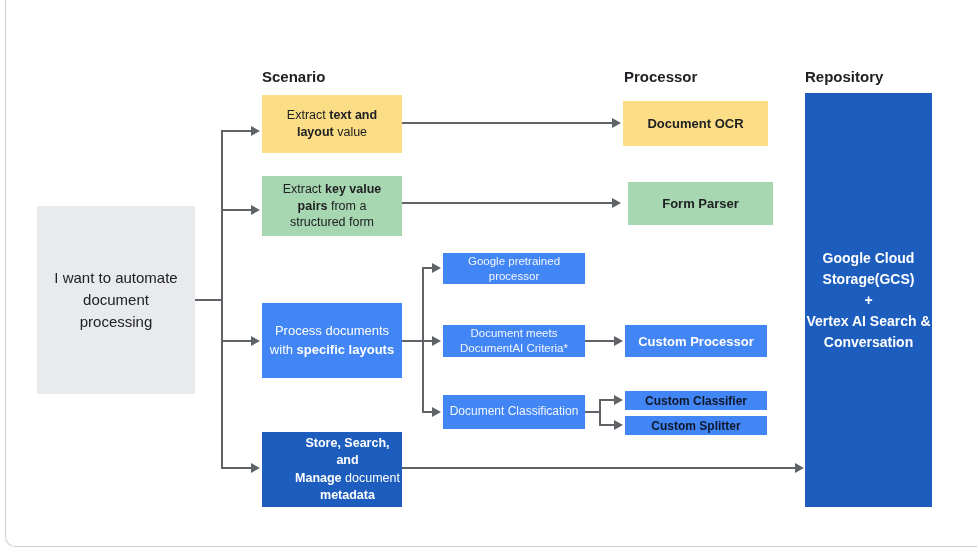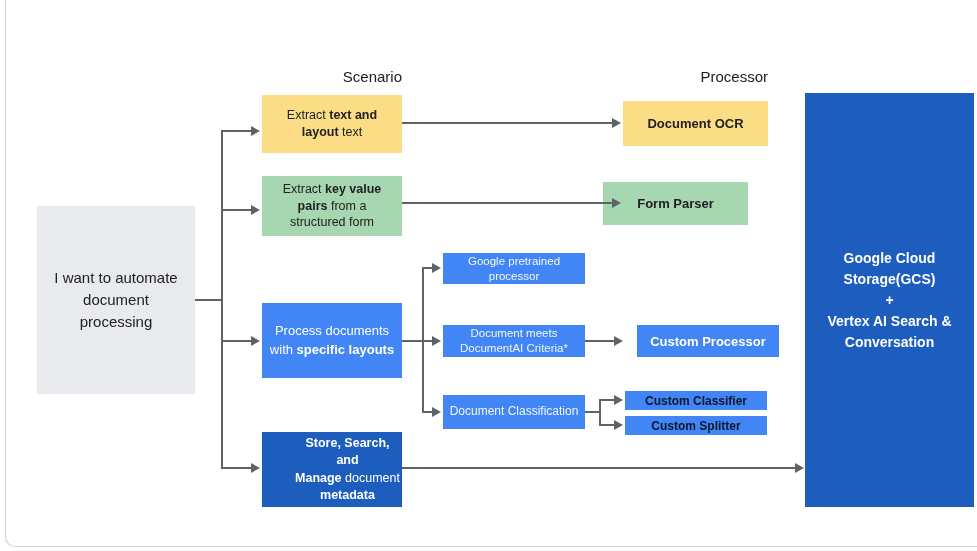--- a/index.html
+++ b/index.html
@@ -11,21 +11,21 @@
   .page-frame{
     position:absolute;left:5px;top:-10px;right:0;height:556px;
     border-left:1px solid #cdd0d3;border-bottom:1px solid #cdd0d3;
     border-bottom-left-radius:10px;pointer-events:none;
   }
   .title{
     position:absolute;left:0;top:17px;width:977px;text-align:center;
     font-size:23px;font-weight:600;letter-spacing:.2px;color:#26282c;
   }
   .col-header{
-    position:absolute;text-align:right;font-size:15px;font-weight:400;color:#202124;
+    position:absolute;text-align:left;font-size:15px;font-weight:700;color:#202124;
   }
   .node{
     position:absolute;display:flex;align-items:center;justify-content:center;
     text-align:center;white-space:pre-line;box-sizing:border-box;
   }
   .b{font-weight:700;}
   .gray-node{background:#e8eaed;color:#202124;font-size:15px;line-height:1.45;}
   .yellow-node{background:#fbdd85;color:#202124;font-size:12.5px;line-height:1.35;}
   .green-node{background:#a7d7b0;color:#202124;font-size:12.5px;line-height:1.35;}
   .proc-label{font-weight:700;font-size:13px;color:#202124;}
@@ -46,49 +46,50 @@
 </head>
 <body>
 
 <div id="stage">
 
   <div class="page-frame"></div>
 
 
   <div class="col-header" style="left:262px;top:68px;width:140px;">Scenario</div>
   <div class="col-header" style="left:624px;top:68px;width:144px;">Processor</div>
+  <div class="col-header" style="left:805px;top:68px;width:141px;">Repository</div>
 
   <div class="node gray-node" style="left:37px;top:206px;width:158px;height:188px;">I want to automate
 document
 processing</div>
 
   <div class="node yellow-node" style="left:262px;top:95px;width:140px;height:58px;"><span><span>Extract </span><span class="b">text and
-layout</span><span> text</span></span></div>
+layout</span><span> value</span></span></div>
   <div class="node green-node" style="left:262px;top:176px;width:140px;height:60px;"><span><span>Extract </span><span class="b">key value
 pairs</span><span> from a
 structured form</span></span></div>
   <div class="node blue-node" style="left:262px;top:303px;width:140px;height:75px;"><span><span>Process documents
 with </span><span class="b">specific layouts</span></span></div>
   <div class="node dark-node" style="left:262px;top:432px;width:140px;height:75px;padding-left:31px;"><span><span class="b">Store, Search, and
 Manage</span><span> document
 </span><span class="b">metadata</span></span></div>
 
   <div class="node blue-sub" style="left:443px;top:253px;width:142px;height:31px;">Google pretrained
 processor</div>
   <div class="node blue-sub" style="left:443px;top:325px;width:142px;height:32px;">Document meets
 DocumentAI Criteria*</div>
   <div class="node blue-sub" style="left:443px;top:395px;width:142px;height:34px;font-size:12px;">Document Classification</div>
 
   <div class="node yellow-node proc-label" style="left:623px;top:101px;width:145px;height:45px;">Document OCR</div>
-  <div class="node green-node proc-label" style="left:603px;top:182px;width:145px;height:43px;">Form Parser</div>
-  <div class="node blue-proc" style="left:625px;top:325px;width:142px;height:32px;margin-left:12px;">Custom Processor</div>
+  <div class="node green-node proc-label" style="left:628px;top:182px;width:145px;height:43px;">Form Parser</div>
+  <div class="node blue-proc" style="left:625px;top:325px;width:142px;height:32px;">Custom Processor</div>
   <div class="node blue-proc-sm" style="left:625px;top:391px;width:142px;height:19px;">Custom Classifier</div>
   <div class="node blue-proc-sm" style="left:625px;top:416px;width:142px;height:19px;">Custom Splitter</div>
 
-  <div class="node repo-node" style="left:805px;top:93px;width:169px;height:414px;">Google Cloud
+  <div class="node repo-node" style="left:805px;top:93px;width:127px;height:414px;">Google Cloud
 Storage(GCS)
 +
 Vertex AI Search &amp;
 Conversation</div>
 
   <div class="hline" style="left:195px;top:299px;width:28px;"></div>
   <div class="vline" style="left:221px;top:130px;height:339px;"></div>
   <div class="hline" style="left:221px;top:130px;width:31px;"></div>
   <div class="ah-right" style="left:251px;top:126px;"></div>
   <div class="hline" style="left:221px;top:209px;width:31px;"></div>

